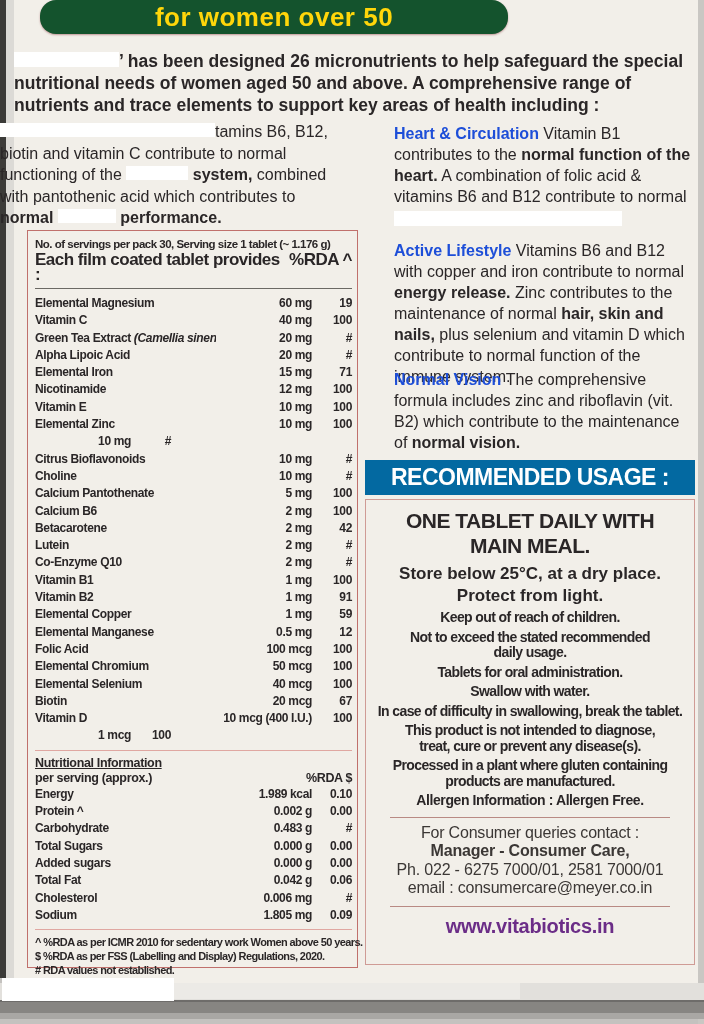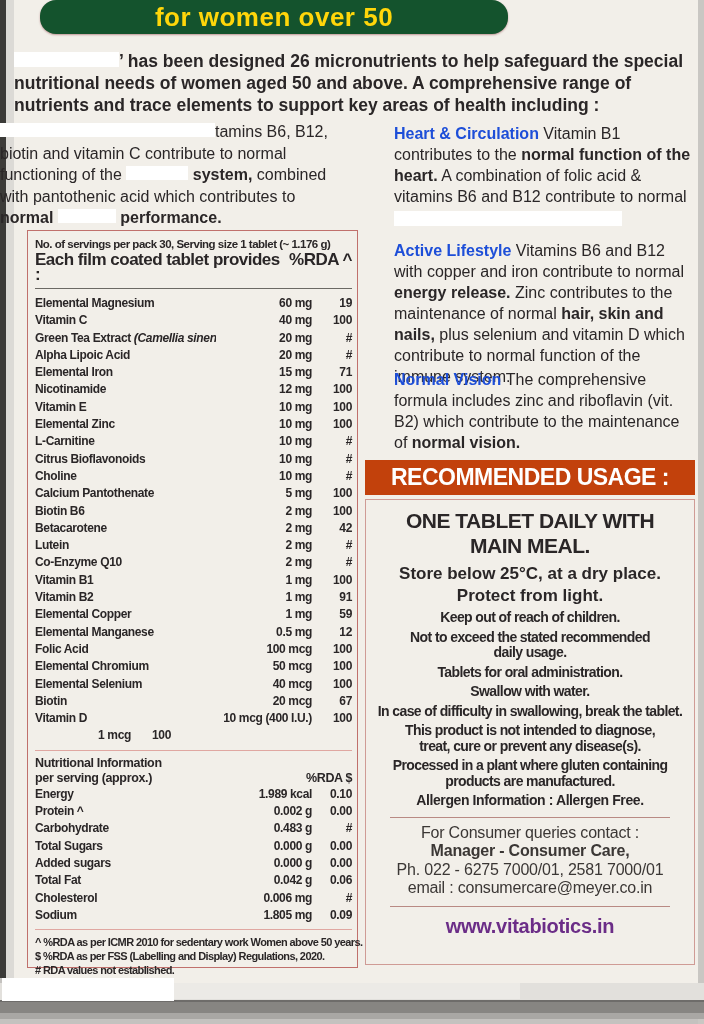--- a/index.html
+++ b/index.html
@@ -31,25 +31,25 @@
   .table-box{position:absolute;left:27px;top:230px;width:331px;height:738px;border:1px solid #c0706c;box-sizing:border-box;padding:6px 5px 4px 7px;letter-spacing:-0.35px;}
   .thead1{font-size:11.5px;font-weight:700;line-height:15px;letter-spacing:-0.5px;}
   .thead2{display:flex;justify-content:space-between;font-size:17px;font-weight:700;line-height:15px;letter-spacing:-0.5px;}
   .hr-dark{height:1px;background:#6b6964;margin:6px 0 6px;}
   .hr-pink{height:1px;background:#e0a7a1;margin:5px 0 5px;}
   .trow{display:flex;align-items:baseline;line-height:17.3px;font-size:12px;font-weight:700;}
   .tname{flex:1;text-align:left;white-space:nowrap;overflow:hidden;}
   .tname i{font-weight:700;}
   .tamt{width:96px;text-align:right;white-space:nowrap;}
   .trda{width:40px;text-align:right;white-space:nowrap;}
-  .nut-title{font-size:12.5px;font-weight:700;line-height:15px;margin-top:2px;}
+  .nut-title{font-size:12.5px;font-weight:700;line-height:15px;margin-top:2px;text-decoration:underline;}
   .nut-sub{display:flex;justify-content:space-between;font-size:12.5px;font-weight:700;line-height:15px;}
   .fnote{font-size:11px;font-weight:700;line-height:14px;letter-spacing:-0.6px;white-space:nowrap;}
 
-  .ru-banner{position:absolute;left:365px;top:460px;width:330px;height:35px;background:#c2410c;display:flex;align-items:center;justify-content:center;}
+  .ru-banner{position:absolute;left:365px;top:460px;width:330px;height:35px;background:#0369a1;display:flex;align-items:center;justify-content:center;}
   .ru-banner span{color:#ffffff;font-size:23px;font-weight:700;letter-spacing:-0.5px;}
 
   .usage-box{position:absolute;left:365px;top:499px;width:330px;height:466px;border:1px solid #cf9b95;box-sizing:border-box;text-align:center;padding:6px 4px 0;}
   .u-xl{font-size:21px;font-weight:700;line-height:25px;margin:2px 0 6px;letter-spacing:-0.5px;}
   .u-lg{font-size:17px;font-weight:700;line-height:20px;margin:2px 0 2px;}
   .u-lg2{font-size:17px;font-weight:700;line-height:20px;margin:0 0 4px;}
   .u-sm{font-size:14px;font-weight:700;line-height:15.5px;margin:4px 0;letter-spacing:-0.6px;}
   .u-smb{font-size:14px;font-weight:700;line-height:15.5px;margin:4px 0;letter-spacing:-0.4px;}
   .u-divider{height:1px;background:#b98a84;margin:8px 20px 6px;}
   .u-ct{font-size:16px;font-weight:400;line-height:18.5px;margin:0;color:#3b3735;letter-spacing:-0.2px;}
@@ -123,41 +123,40 @@
         <span class="tname">Vitamin E</span>
         <span class="tamt">10 mg</span>
         <span class="trda">100</span>
       </div>
       <div class="trow">
         <span class="tname">Elemental Zinc</span>
         <span class="tamt">10 mg</span>
         <span class="trda">100</span>
       </div>
       <div class="trow">
-        <span class="tname">L-Carnitine</span>
         <span class="tamt">10 mg</span>
         <span class="trda">#</span>
       </div>
       <div class="trow">
         <span class="tname">Citrus Bioflavonoids</span>
         <span class="tamt">10 mg</span>
         <span class="trda">#</span>
       </div>
       <div class="trow">
         <span class="tname">Choline</span>
         <span class="tamt">10 mg</span>
         <span class="trda">#</span>
       </div>
       <div class="trow">
         <span class="tname">Calcium Pantothenate</span>
         <span class="tamt">5 mg</span>
         <span class="trda">100</span>
       </div>
       <div class="trow">
-        <span class="tname">Biotin B6</span>
+        <span class="tname">Calcium B6</span>
         <span class="tamt">2 mg</span>
         <span class="trda">100</span>
       </div>
       <div class="trow">
         <span class="tname">Betacarotene</span>
         <span class="tamt">2 mg</span>
         <span class="trda">42</span>
       </div>
       <div class="trow">
         <span class="tname">Lutein</span>

